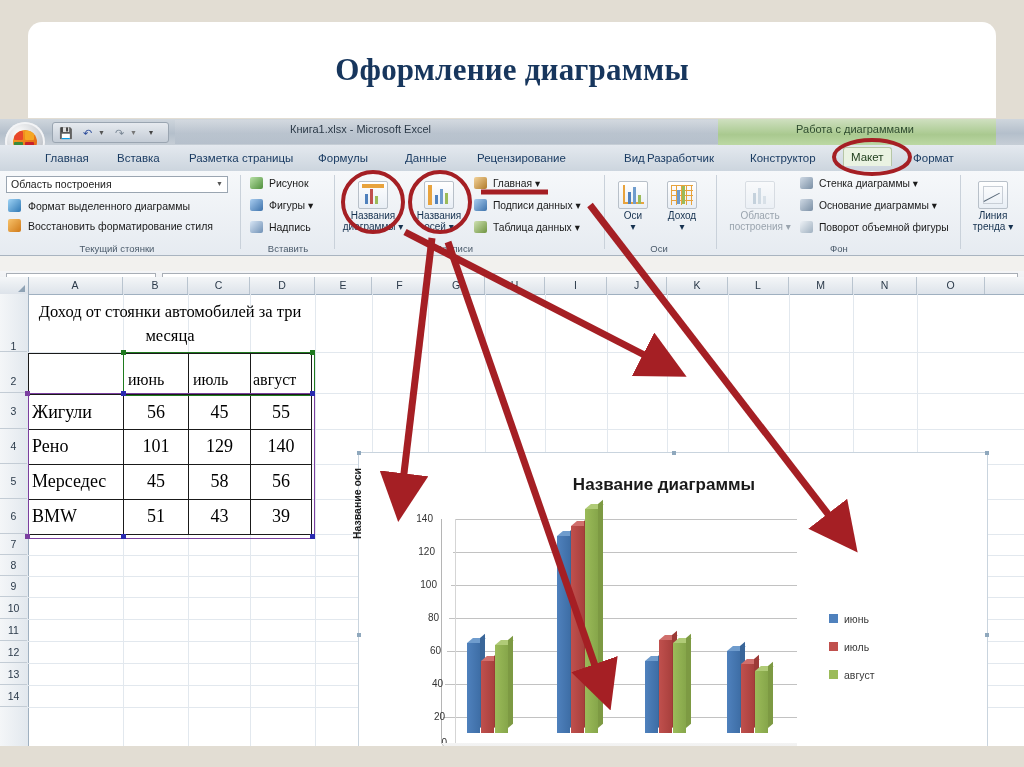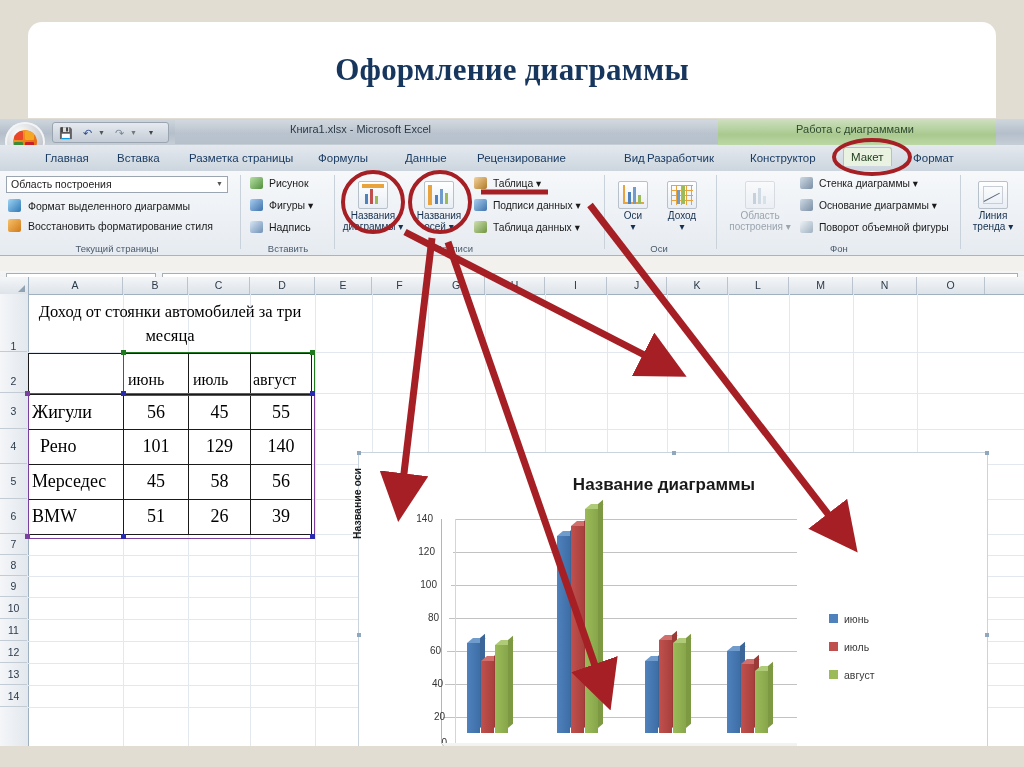--- a/index.html
+++ b/index.html
@@ -247,21 +247,21 @@
       <span id="combo-arrow">▼</span>
     </div>
     <div class="cf-row" style="top:28px;">
       <span class="cf-ic" style="position:relative;display:inline-block;background:linear-gradient(135deg,#9fd3f5,#2f78b5);vertical-align:-2px;margin-right:4px;"></span>
       <span>Формат выделенного диаграммы</span>
     </div>
     <div class="cf-row" style="top:48px;">
       <span class="cf-ic" style="position:relative;display:inline-block;background:linear-gradient(135deg,#f7c26b,#d07a18);vertical-align:-2px;margin-right:4px;"></span>
       <span>Восстановить форматирование стиля</span>
     </div>
-    <div class="grp-label" style="left:6px;width:222px;">Текущий страницы</div>
+    <div class="grp-label" style="left:6px;width:222px;">Текущий стоянки</div>
     <div class="grp-sep" style="left:240px;"></div>
 
     <div class="ins-row" style="left:250px;top:6px;">
       <span class="ins-ic" style="background:linear-gradient(135deg,#b8e0a6,#4f8f3c);"></span>
       <span>Рисунок</span>
     </div>
     <div class="ins-row" style="left:250px;top:28px;">
       <span class="ins-ic" style="background:linear-gradient(135deg,#a9cdf0,#3d72ab);"></span>
       <span>Фигуры ▾</span>
     </div>
@@ -287,21 +287,21 @@
         <div style="position:absolute;left:3px;top:3px;width:4px;height:20px;background:#e8a33d;"></div>
         <div class="gbar" style="left:10px;height:9px;background:#4f81bd;"></div>
         <div class="gbar" style="left:15px;height:15px;background:#6f9ccd;"></div>
         <div class="gbar" style="left:20px;height:11px;background:#9bbb59;"></div>
       </div>
       <div>Названия</div>
       <div>осей ▾</div>
     </div>
     <div class="sm-row" style="left:474px;top:6px;">
       <span class="sm-ic" style="background:linear-gradient(135deg,#f3d39a,#b07a2a);"></span>
-      <span>Таблица ▾</span>
+      <span>Главная ▾</span>
     </div>
     <div class="sm-row" style="left:474px;top:28px;">
       <span class="sm-ic" style="background:linear-gradient(135deg,#a9cdf0,#3d72ab);"></span>
       <span>Подписи данных ▾</span>
     </div>
     <div class="sm-row" style="left:474px;top:50px;">
       <span class="sm-ic" style="background:linear-gradient(135deg,#cfe1b2,#6f9440);"></span>
       <span>Таблица данных ▾</span>
     </div>
     <div class="grp-label" style="left:404px;width:100px;">Подписи</div>
@@ -452,33 +452,33 @@
       <div class="dcell" style="left:0px;top:58px;width:95px;height:41px;border-top:1.5px solid #1a1a1a;border-left:1.5px solid #1a1a1a;"></div>
       <div class="dcell" style="left:95px;top:58px;width:65px;height:41px;border-top:1.5px solid #1a1a1a;border-left:1.5px solid #1a1a1a;font-size:16px;line-height:52px;padding-left:4px;">июнь</div>
       <div class="dcell" style="left:160px;top:58px;width:62px;height:41px;border-top:1.5px solid #1a1a1a;border-left:1.5px solid #1a1a1a;font-size:16px;line-height:52px;padding-left:4px;">июль</div>
       <div class="dcell" style="left:222px;top:58px;width:62px;height:41px;border-top:1.5px solid #1a1a1a;border-left:1.5px solid #1a1a1a;border-right:1.5px solid #1a1a1a;font-size:16px;line-height:52px;padding-left:2px;">август</div>
 
       <div class="dcell" style="left:0px;top:99px;width:95px;height:36px;border:1.5px solid #1a1a1a;border-right:none;font-size:18px;line-height:34px;padding-left:3px;">Жигули</div>
       <div class="dcell" style="left:95px;top:99px;width:65px;height:36px;border:1.5px solid #1a1a1a;border-right:none;font-size:18px;line-height:34px;text-align:center;">56</div>
       <div class="dcell" style="left:160px;top:99px;width:62px;height:36px;border:1.5px solid #1a1a1a;border-right:none;font-size:18px;line-height:34px;text-align:center;">45</div>
       <div class="dcell" style="left:222px;top:99px;width:62px;height:36px;border:1.5px solid #1a1a1a;font-size:18px;line-height:34px;text-align:center;">55</div>
 
-      <div class="dcell" style="left:0px;top:135px;width:95px;height:35px;border:1.5px solid #1a1a1a;border-right:none;border-top:none;font-size:18px;line-height:33px;padding-left:11px;">Рено</div>
+      <div class="dcell" style="left:0px;top:135px;width:95px;height:35px;border:1.5px solid #1a1a1a;border-right:none;border-top:none;font-size:18px;line-height:33px;padding-left:3px;">Рено</div>
       <div class="dcell" style="left:95px;top:135px;width:65px;height:35px;border:1.5px solid #1a1a1a;border-right:none;border-top:none;font-size:18px;line-height:33px;text-align:center;">101</div>
       <div class="dcell" style="left:160px;top:135px;width:62px;height:35px;border:1.5px solid #1a1a1a;border-right:none;border-top:none;font-size:18px;line-height:33px;text-align:center;">129</div>
       <div class="dcell" style="left:222px;top:135px;width:62px;height:35px;border:1.5px solid #1a1a1a;border-top:none;font-size:18px;line-height:33px;text-align:center;">140</div>
 
       <div class="dcell" style="left:0px;top:170px;width:95px;height:35px;border:1.5px solid #1a1a1a;border-right:none;border-top:none;font-size:18px;line-height:33px;padding-left:3px;">Мерседес</div>
       <div class="dcell" style="left:95px;top:170px;width:65px;height:35px;border:1.5px solid #1a1a1a;border-right:none;border-top:none;font-size:18px;line-height:33px;text-align:center;">45</div>
       <div class="dcell" style="left:160px;top:170px;width:62px;height:35px;border:1.5px solid #1a1a1a;border-right:none;border-top:none;font-size:18px;line-height:33px;text-align:center;">58</div>
       <div class="dcell" style="left:222px;top:170px;width:62px;height:35px;border:1.5px solid #1a1a1a;border-top:none;font-size:18px;line-height:33px;text-align:center;">56</div>
 
       <div class="dcell" style="left:0px;top:205px;width:95px;height:35px;border:1.5px solid #1a1a1a;border-right:none;border-top:none;font-size:18px;line-height:33px;padding-left:3px;">BMW</div>
       <div class="dcell" style="left:95px;top:205px;width:65px;height:35px;border:1.5px solid #1a1a1a;border-right:none;border-top:none;font-size:18px;line-height:33px;text-align:center;">51</div>
-      <div class="dcell" style="left:160px;top:205px;width:62px;height:35px;border:1.5px solid #1a1a1a;border-right:none;border-top:none;font-size:18px;line-height:33px;text-align:center;">26</div>
+      <div class="dcell" style="left:160px;top:205px;width:62px;height:35px;border:1.5px solid #1a1a1a;border-right:none;border-top:none;font-size:18px;line-height:33px;text-align:center;">43</div>
       <div class="dcell" style="left:222px;top:205px;width:62px;height:35px;border:1.5px solid #1a1a1a;border-top:none;font-size:18px;line-height:33px;text-align:center;">39</div>
 
       <div class="selbox" style="left:95px;top:57px;width:190px;height:42px;border-color:#1f7a1f;"></div>
       <div class="selbox" style="left:0px;top:98px;width:285px;height:144px;border-color:#7b3fa0;"></div>
       <div class="handle" style="left:93px;top:55px;background:#1f7a1f;"></div>
       <div class="handle" style="left:282px;top:55px;background:#1f7a1f;"></div>
       <div class="handle" style="left:93px;top:96px;background:#2a2ab0;"></div>
       <div class="handle" style="left:282px;top:96px;background:#2a2ab0;"></div>
       <div class="handle" style="left:-3px;top:96px;background:#7b3fa0;"></div>
       <div class="handle" style="left:-3px;top:239px;background:#7b3fa0;"></div>

